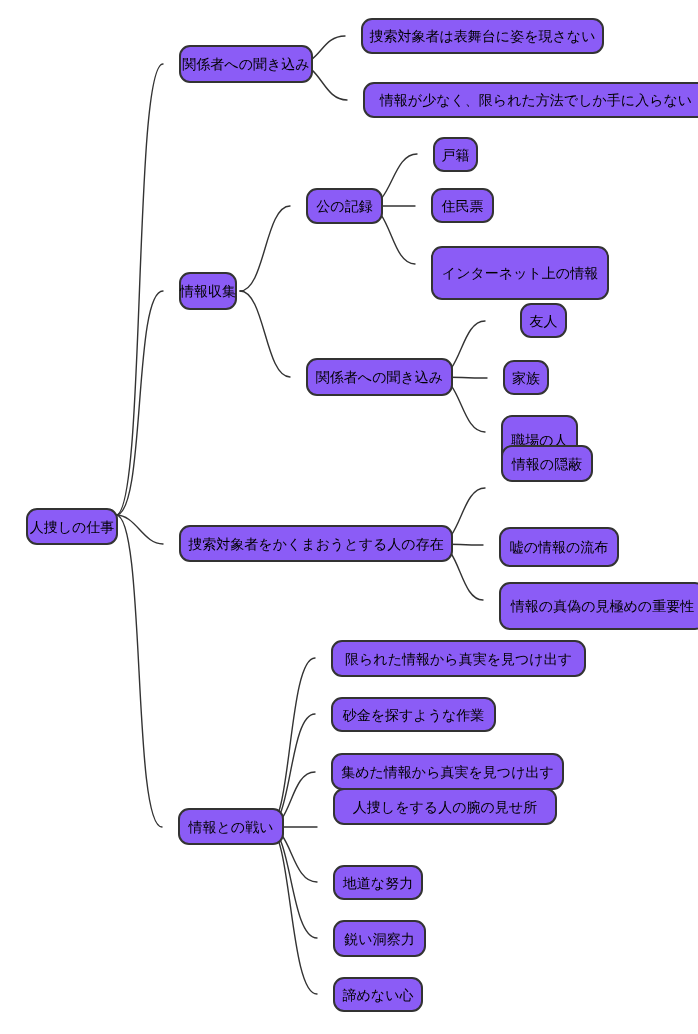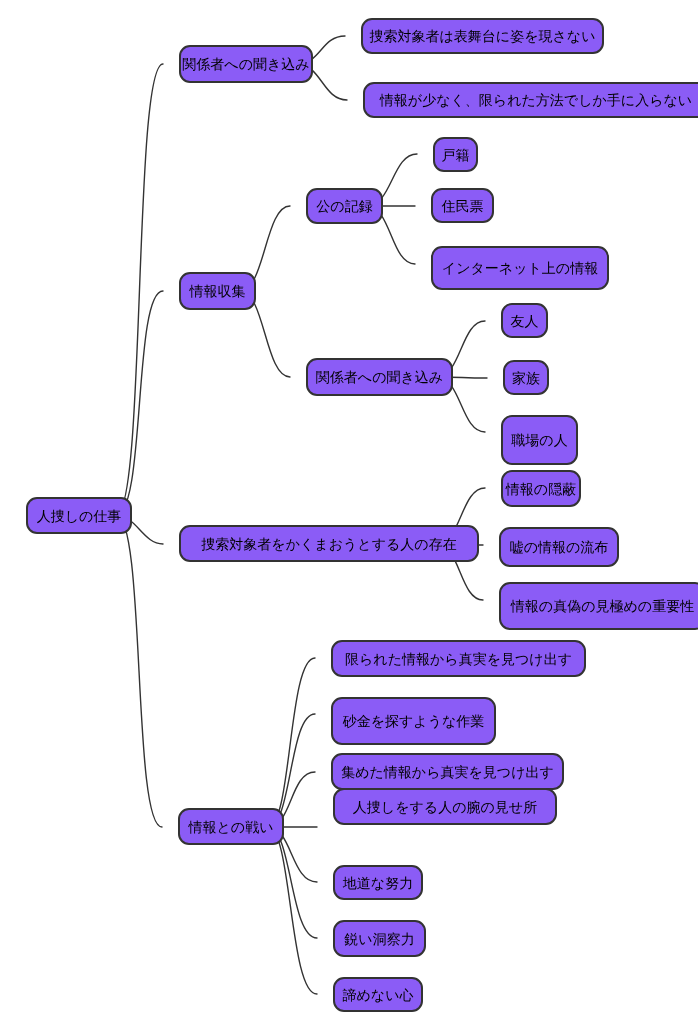--- a/index.html
+++ b/index.html
@@ -78,43 +78,43 @@
       <path class="edge" d="M268,827 C292,827 288,658 315,658"></path>
       <path class="edge" d="M268,827 C292,827 289,714 315,714"></path>
       <path class="edge" d="M268,827 C292,827 290,772 315,772"></path>
       <path class="edge" d="M268,827 C293,827 293,827 317,827"></path>
       <path class="edge" d="M268,827 C292,827 291,882 317,882"></path>
       <path class="edge" d="M268,827 C292,827 290,938 317,938"></path>
       <path class="edge" d="M268,827 C292,827 289,994 317,994"></path>
     </g>
   </svg>
 
-  <div class="node" style="left:10px;top:497px;width:106px;height:37px">人捜しの仕事</div>
+  <div class="node" style="left:10px;top:508px;width:92px;height:37px">人捜しの仕事</div>
 
   <div class="node" style="left:163px;top:45px;width:134px;height:38px">関係者への聞き込み</div>
   <div class="node" style="left:345px;top:18px;width:243px;height:36px">捜索対象者は表舞台に姿を現さない</div>
   <div class="node" style="left:347px;top:82px;width:346px;height:36px">情報が少なく、限られた方法でしか手に入らない</div>
 
-  <div class="node" style="left:163px;top:272px;width:77px;height:38px">情報収集</div>
+  <div class="node" style="left:163px;top:272px;width:58px;height:38px">情報収集</div>
   <div class="node" style="left:290px;top:188px;width:77px;height:36px">公の記録</div>
   <div class="node" style="left:417px;top:137px;width:45px;height:35px">戸籍</div>
   <div class="node" style="left:415px;top:188px;width:63px;height:35px">住民票</div>
-  <div class="node" style="left:415px;top:246px;width:178px;height:44px">インターネット上の情報</div>
+  <div class="node" style="left:415px;top:246px;width:178px;height:54px">インターネット上の情報</div>
   <div class="node" style="left:290px;top:358px;width:147px;height:38px">関係者への聞き込み</div>
-  <div class="node" style="left:485px;top:303px;width:47px;height:35px">友人</div>
+  <div class="node" style="left:504px;top:303px;width:47px;height:35px">友人</div>
   <div class="node" style="left:487px;top:360px;width:46px;height:35px">家族</div>
   <div class="node" style="left:485px;top:415px;width:77px;height:50px">職場の人</div>
 
-  <div class="node" style="left:163px;top:525px;width:300px;height:37px">捜索対象者をかくまおうとする人の存在</div>
-  <div class="node" style="left:485px;top:470px;width:80px;height:37px">情報の隠蔽</div>
+  <div class="node" style="left:163px;top:525px;width:274px;height:37px">捜索対象者をかくまおうとする人の存在</div>
+  <div class="node" style="left:485px;top:445px;width:92px;height:37px">情報の隠蔽</div>
   <div class="node" style="left:483px;top:527px;width:120px;height:40px">嘘の情報の流布</div>
   <div class="node" style="left:483px;top:582px;width:207px;height:48px">情報の真偽の見極めの重要性</div>
 
   <div class="node" style="left:162px;top:808px;width:106px;height:37px">情報との戦い</div>
   <div class="node" style="left:315px;top:640px;width:255px;height:37px">限られた情報から真実を見つけ出す</div>
-  <div class="node" style="left:315px;top:697px;width:165px;height:48px">砂金を探すような作業</div>
+  <div class="node" style="left:315px;top:697px;width:165px;height:35px">砂金を探すような作業</div>
   <div class="node" style="left:315px;top:753px;width:233px;height:37px">集めた情報から真実を見つけ出す</div>
   <div class="node" style="left:317px;top:788px;width:224px;height:37px">人捜しをする人の腕の見せ所</div>
   <div class="node" style="left:317px;top:865px;width:90px;height:35px">地道な努力</div>
   <div class="node" style="left:317px;top:977px;width:90px;height:35px">諦めない心</div>
   <div class="node" style="left:317px;top:920px;width:93px;height:37px">鋭い洞察力</div>
 
 </div>
 
 </body></html>

